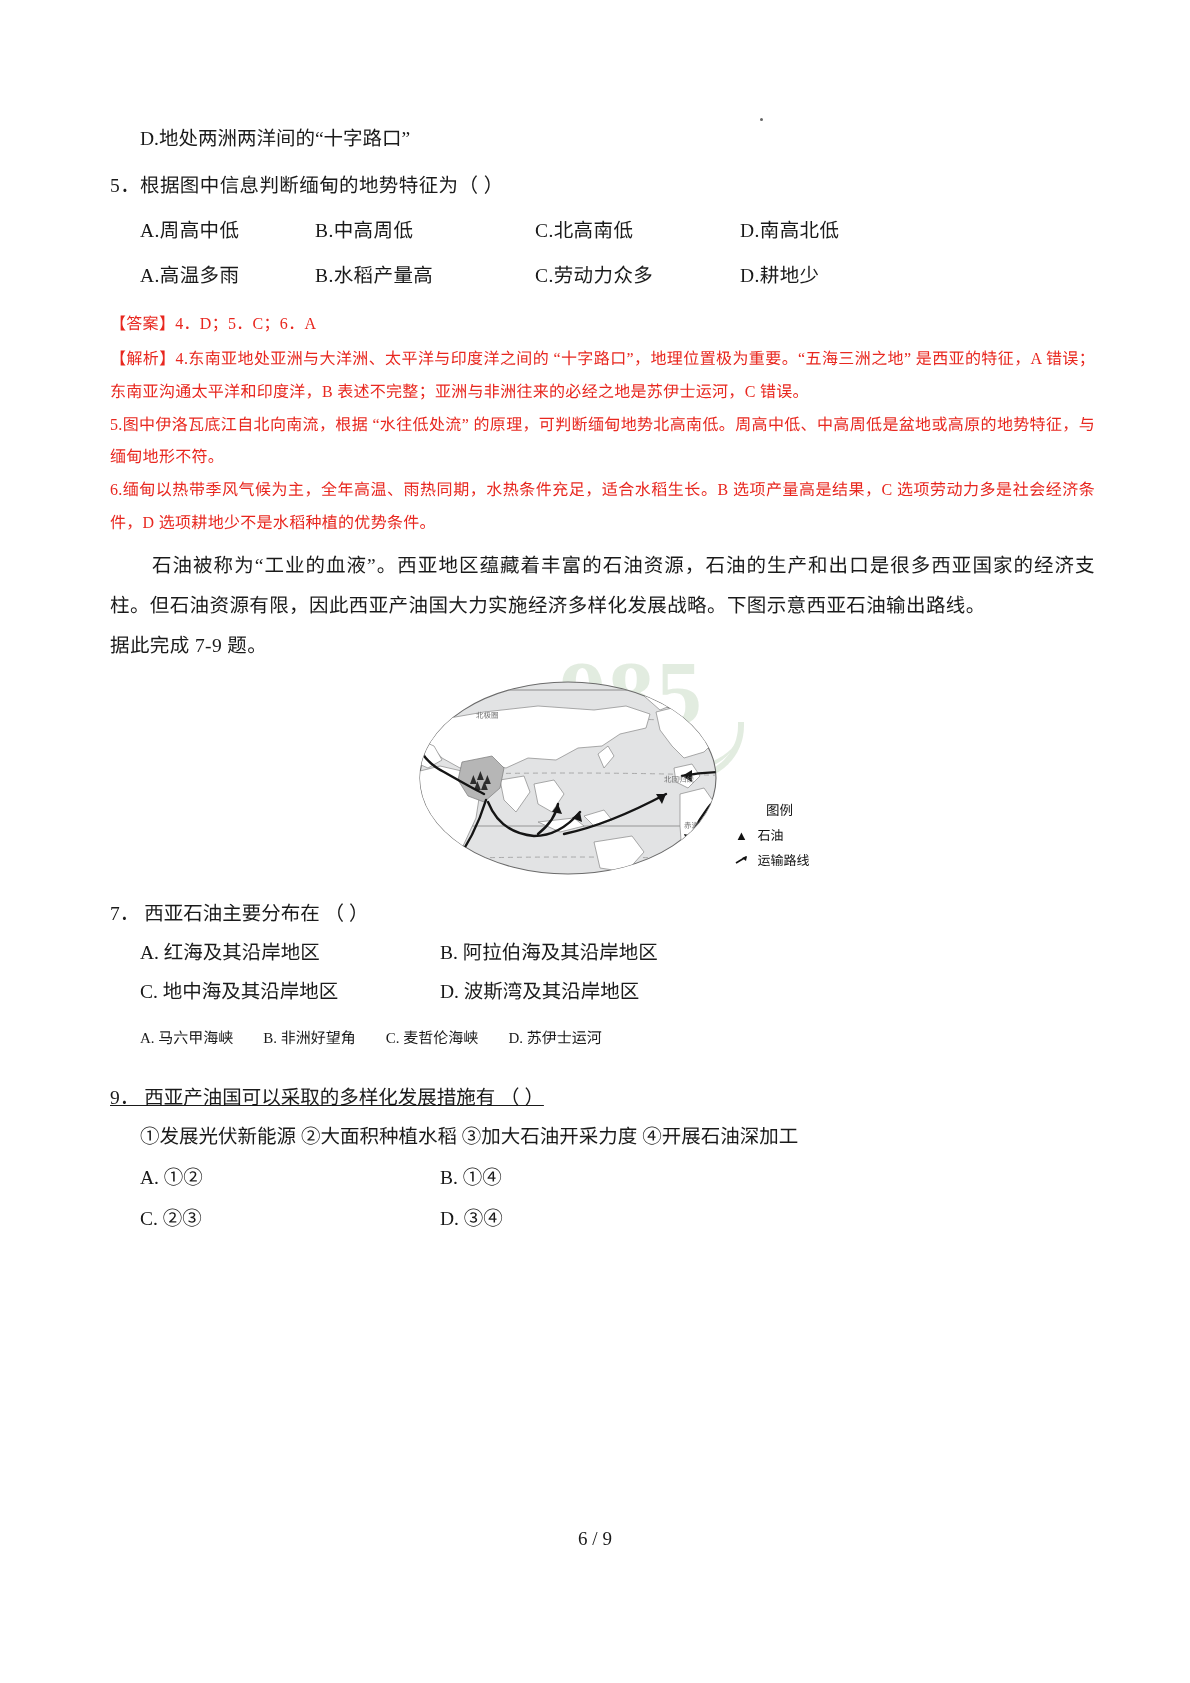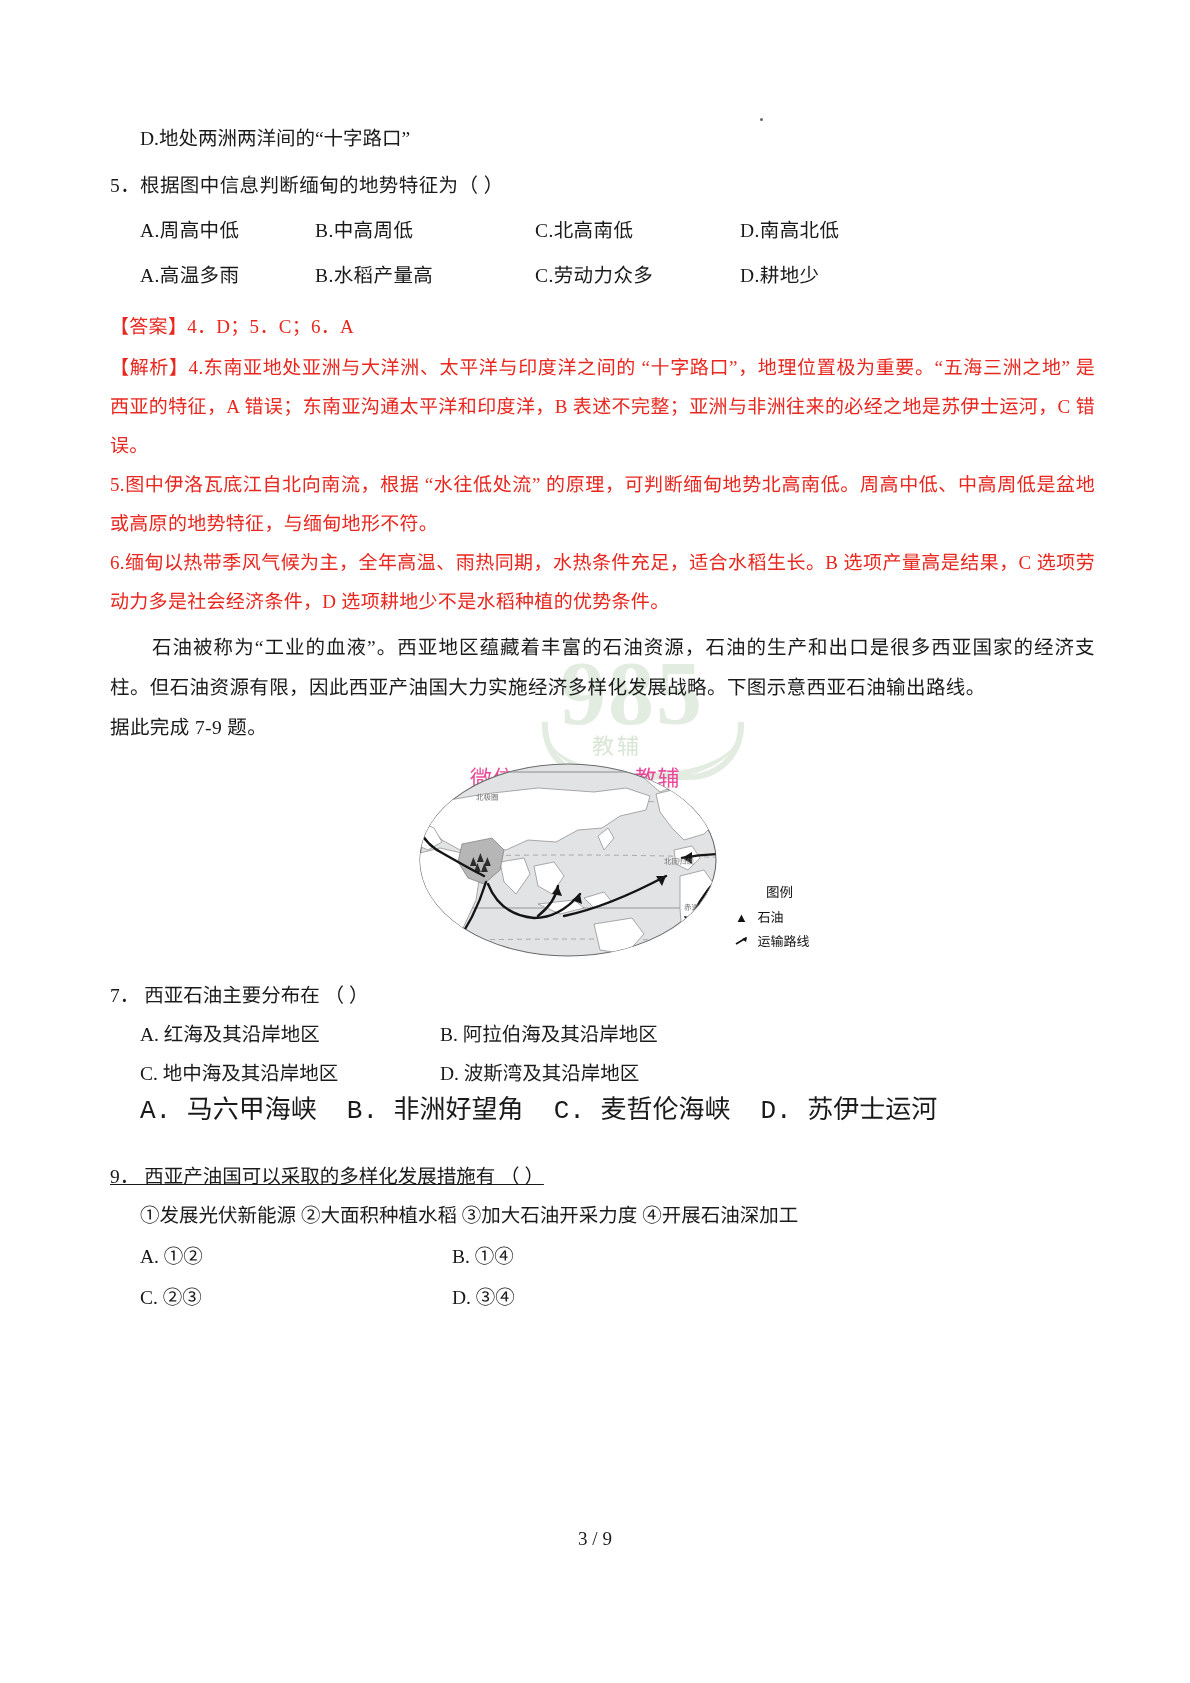--- a/index.html
+++ b/index.html
@@ -113,21 +113,21 @@
   .grid-q5 > span:nth-child(2) { width: 220px; }
   .grid-q5 > span:nth-child(3) { width: 205px; }
 
   .grid-q6 > span:nth-child(1) { width: 175px; }
   .grid-q6 > span:nth-child(2) { width: 220px; }
   .grid-q6 > span:nth-child(3) { width: 205px; }
 
   
   .red {
     color: #e8271f;
-    font-size: 19px;
+    font-size: 16px;
     line-height: 2.05;
     letter-spacing: .3px;
     text-align: justify;
   }
   .red .tag { font-weight: 400; }
   .analysis-block { margin-top: 2px; }
   .analysis-p { margin: 0; }
 
   
   .para {
@@ -158,27 +158,27 @@
   .legend .lg-title { text-align: center; margin-bottom: 4px; font-size: 13.5px; }
   .legend .lg-row { display: flex; align-items: center; gap: 9px; margin-bottom: 4px; padding-left: 3px; }
   .legend .lg-row .sym { width: 14px; text-align: center; }
 
   
   .qs { margin-top: 16px; }
   .qnum { font-size: 19.5px; }
   .ab-row { display: flex; margin-top: 10px; padding-left: 30px; font-size: 19.5px; }
   .ab-row > span:first-child { width: 300px; }
 
-  .row8 { display: flex; padding-left: 30px; font-size: 26px; margin-top: 2px; font-family: Liberation Mono, monospace; }
+  .row8 { display: flex; padding-left: 30px; font-size: 15px; margin-top: 22px; }
   .row8 > span { margin-right: 30px; }
 
   .circ-row { display: flex; padding-left: 30px; font-size: 19.5px; margin-top: 10px; }
   .circ-row > span { margin-right: 28px; }
 
-  .q9-ab { display: flex; padding-left: 30px; font-size: 19.5px; margin-top: 12px; gap: 12px; }
+  .q9-ab { display: flex; padding-left: 30px; font-size: 19.5px; margin-top: 12px; }
   .q9-ab > span:first-child { width: 300px; }
 
   
   .footer {
     position: absolute;
     left: 0;
     right: 0;
     top: 1528px;
     text-align: center;
     font-size: 19px;
@@ -376,14 +376,14 @@
         <span>B.  ①④</span>
       </div>
       <div class="q9-ab">
         <span>C.  ②③</span>
         <span>D.  ③④</span>
       </div>
 
     </div>
   </div>
 
-  <div class="footer">3 / 9</div>
+  <div class="footer">6 / 9</div>
 </div>
 
 </body></html>

